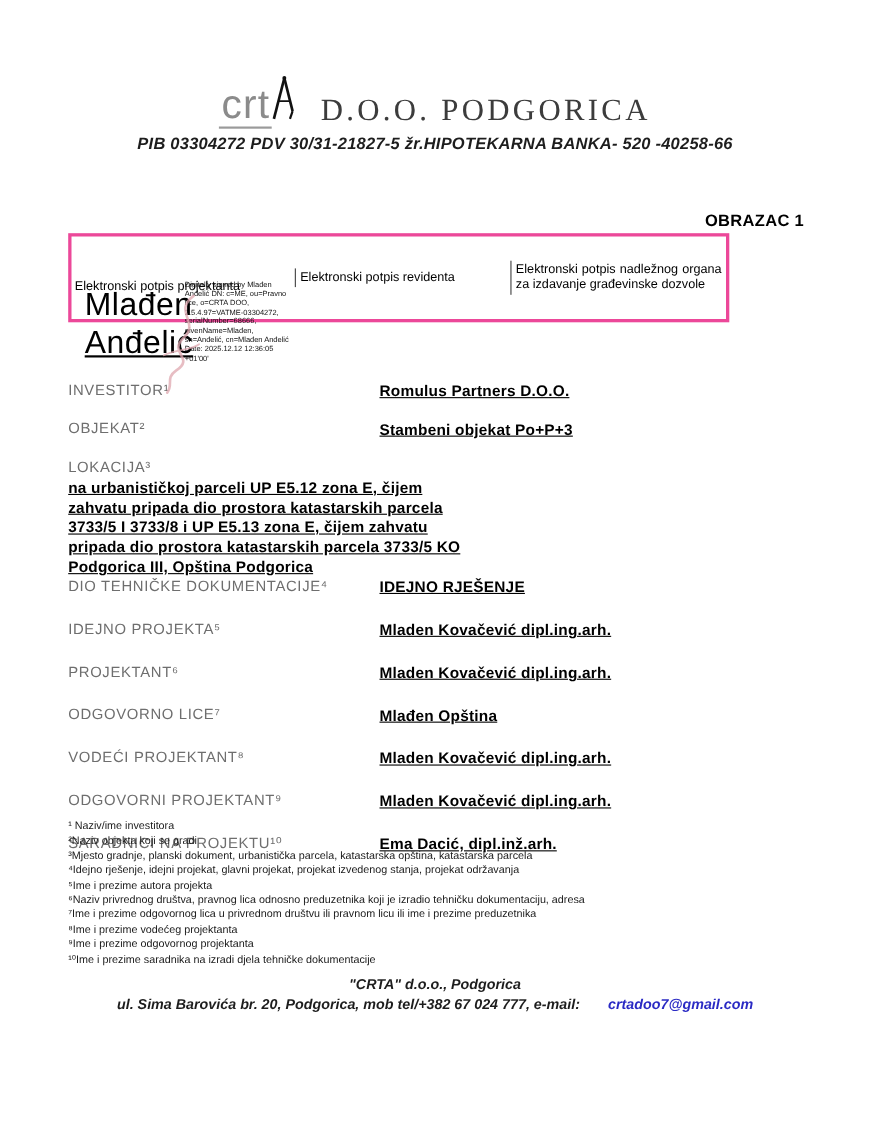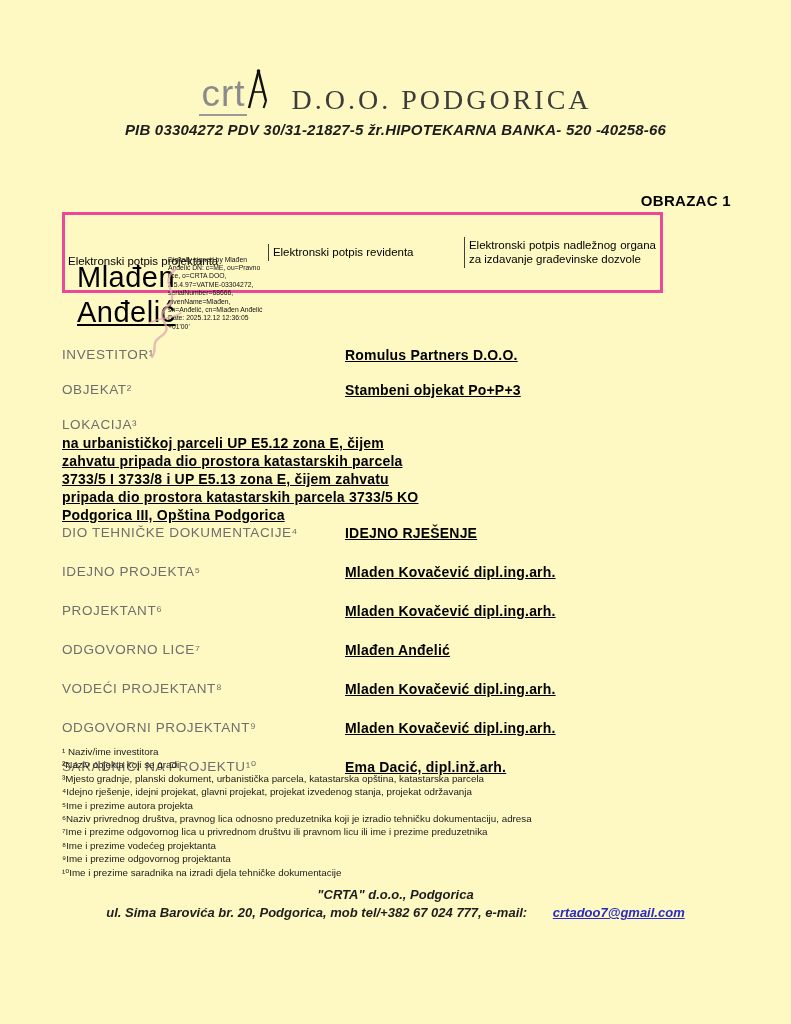--- a/index.html
+++ b/index.html
@@ -1,17 +1,17 @@
 <!DOCTYPE html>
 <html><head>
 <meta charset="utf-8">
 <style>
   html,body{margin:0;padding:0;background:#e8e8e8;}
   .page{
-    position:relative;width:791px;height:1024px;margin:0 auto;background:#fef9c3;
+    position:relative;width:791px;height:1024px;margin:0 auto;background:#ffffff;
     font-family:"Liberation Sans","DejaVu Sans",sans-serif;color:#000;overflow:hidden;
   }
   
   .header{position:absolute;top:68px;left:0;width:100%;text-align:center;}
   .logo-row{display:inline-flex;align-items:flex-end;justify-content:center;}
   .logo-crt{
     font-family:"Liberation Sans","DejaVu Sans",sans-serif;
     font-size:37px;line-height:36px;color:#8b8b8b;letter-spacing:1px;
     border-bottom:2px solid #9a9a9a;padding:0 1px 2px 2px;
   }
@@ -60,21 +60,21 @@
     text-decoration:underline;letter-spacing:0.2px;
   }
   .form-value .vline{display:block;}
   
   .footnotes{position:absolute;top:745px;left:62px;width:668px;font-size:9.8px;line-height:13.4px;color:#1a1a1a;}
   
   .footer{
     position:absolute;top:886px;left:0;width:100%;text-align:center;
     font-weight:700;font-style:italic;font-size:13px;line-height:18px;color:#1d1d1d;
   }
-  .footer a, .footer .email{color:#2a2ac4;text-decoration:underline;cursor:pointer;margin-left:22px;}
+  .footer a, .footer .email{color:#2a2ac4;cursor:pointer;margin-left:22px;}
 </style>
 </head>
 <body>
 
 <div class="page">
 
   <div class="header">
     <div class="logo-row">
       <span class="logo-crt">crt</span>
       <span class="logo-compass">
@@ -142,21 +142,21 @@
     <div class="form-row wide">
       <span class="form-label">IDEJNO PROJEKTA⁵</span>
       <span class="form-value">Mladen Kovačević dipl.ing.arh.</span>
     </div>
     <div class="form-row wide">
       <span class="form-label">PROJEKTANT⁶</span>
       <span class="form-value">Mladen Kovačević dipl.ing.arh.</span>
     </div>
     <div class="form-row wide">
       <span class="form-label">ODGOVORNO LICE⁷</span>
-      <span class="form-value">Mlađen Anđelić</span>
+      <span class="form-value">Mlađen Opština</span>
     </div>
     <div class="form-row wide">
       <span class="form-label">VODEĆI PROJEKTANT⁸</span>
       <span class="form-value">Mladen Kovačević dipl.ing.arh.</span>
     </div>
     <div class="form-row wide">
       <span class="form-label">ODGOVORNI PROJEKTANT⁹</span>
       <span class="form-value">Mladen Kovačević dipl.ing.arh.</span>
     </div>
     <div class="form-row">

